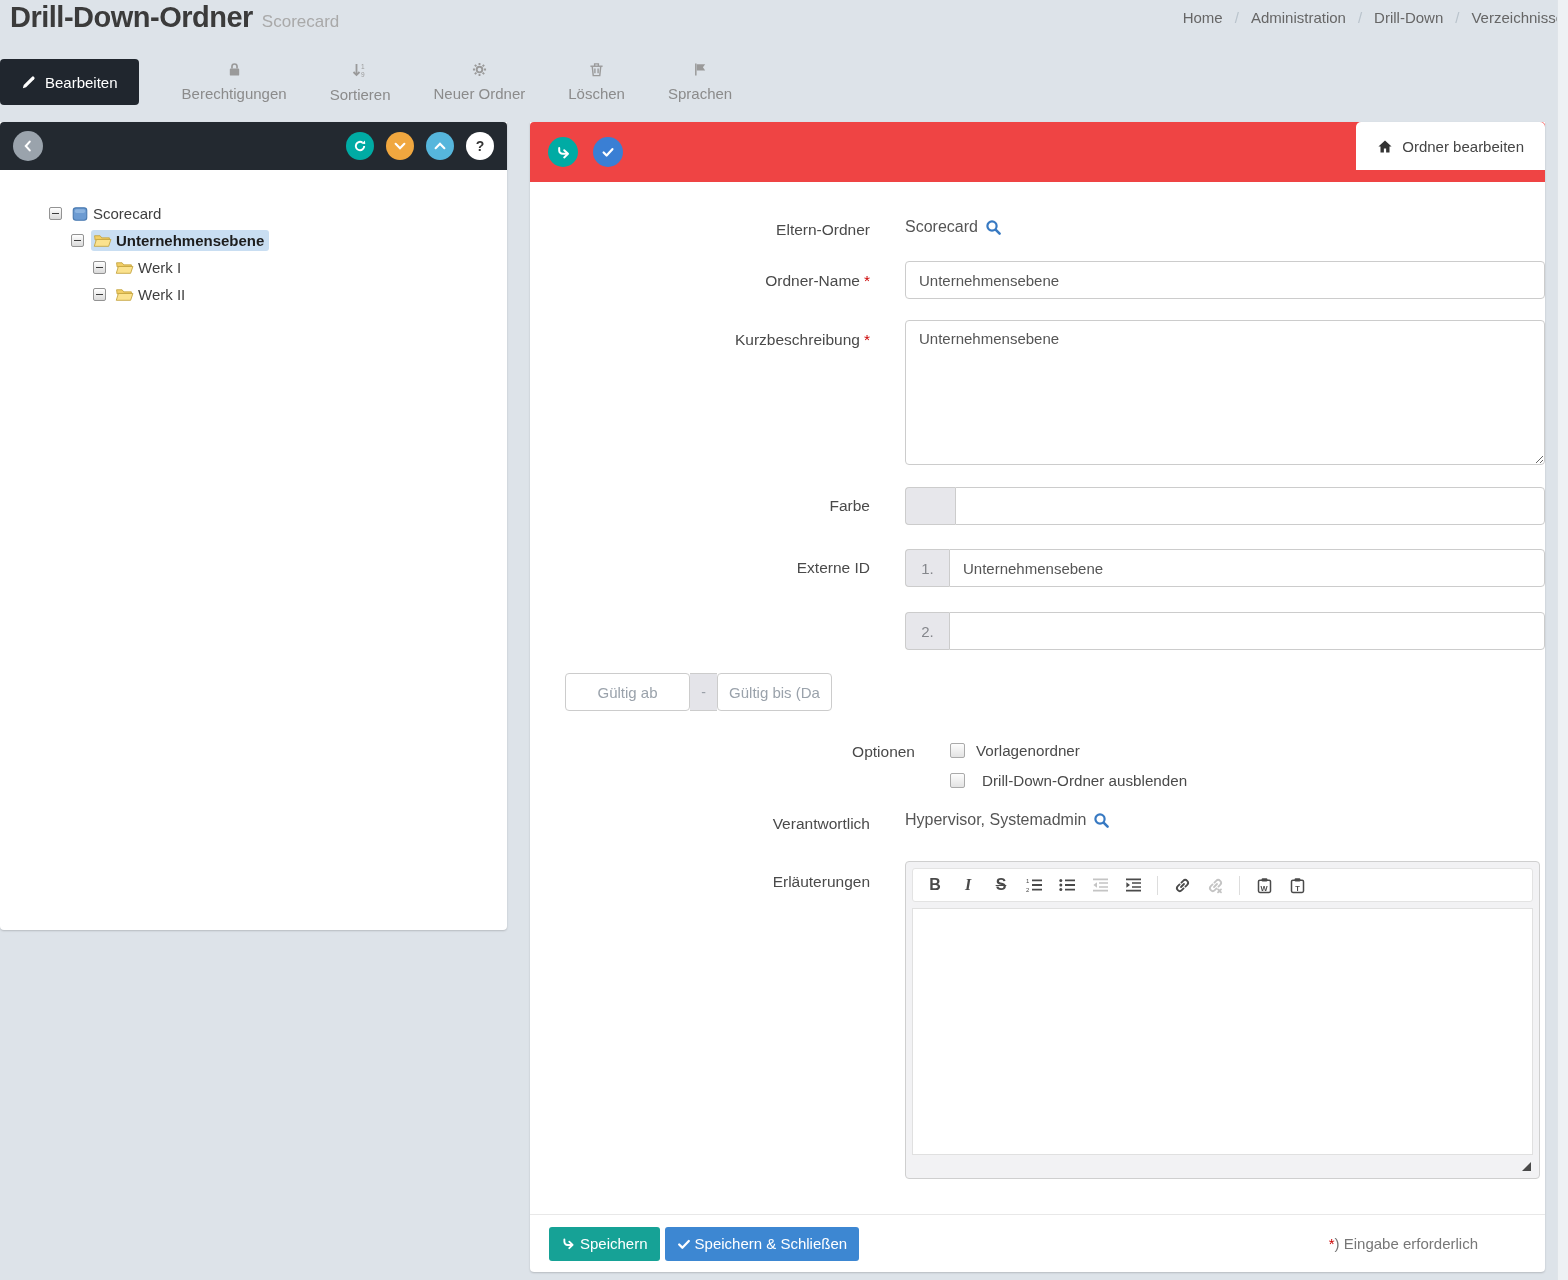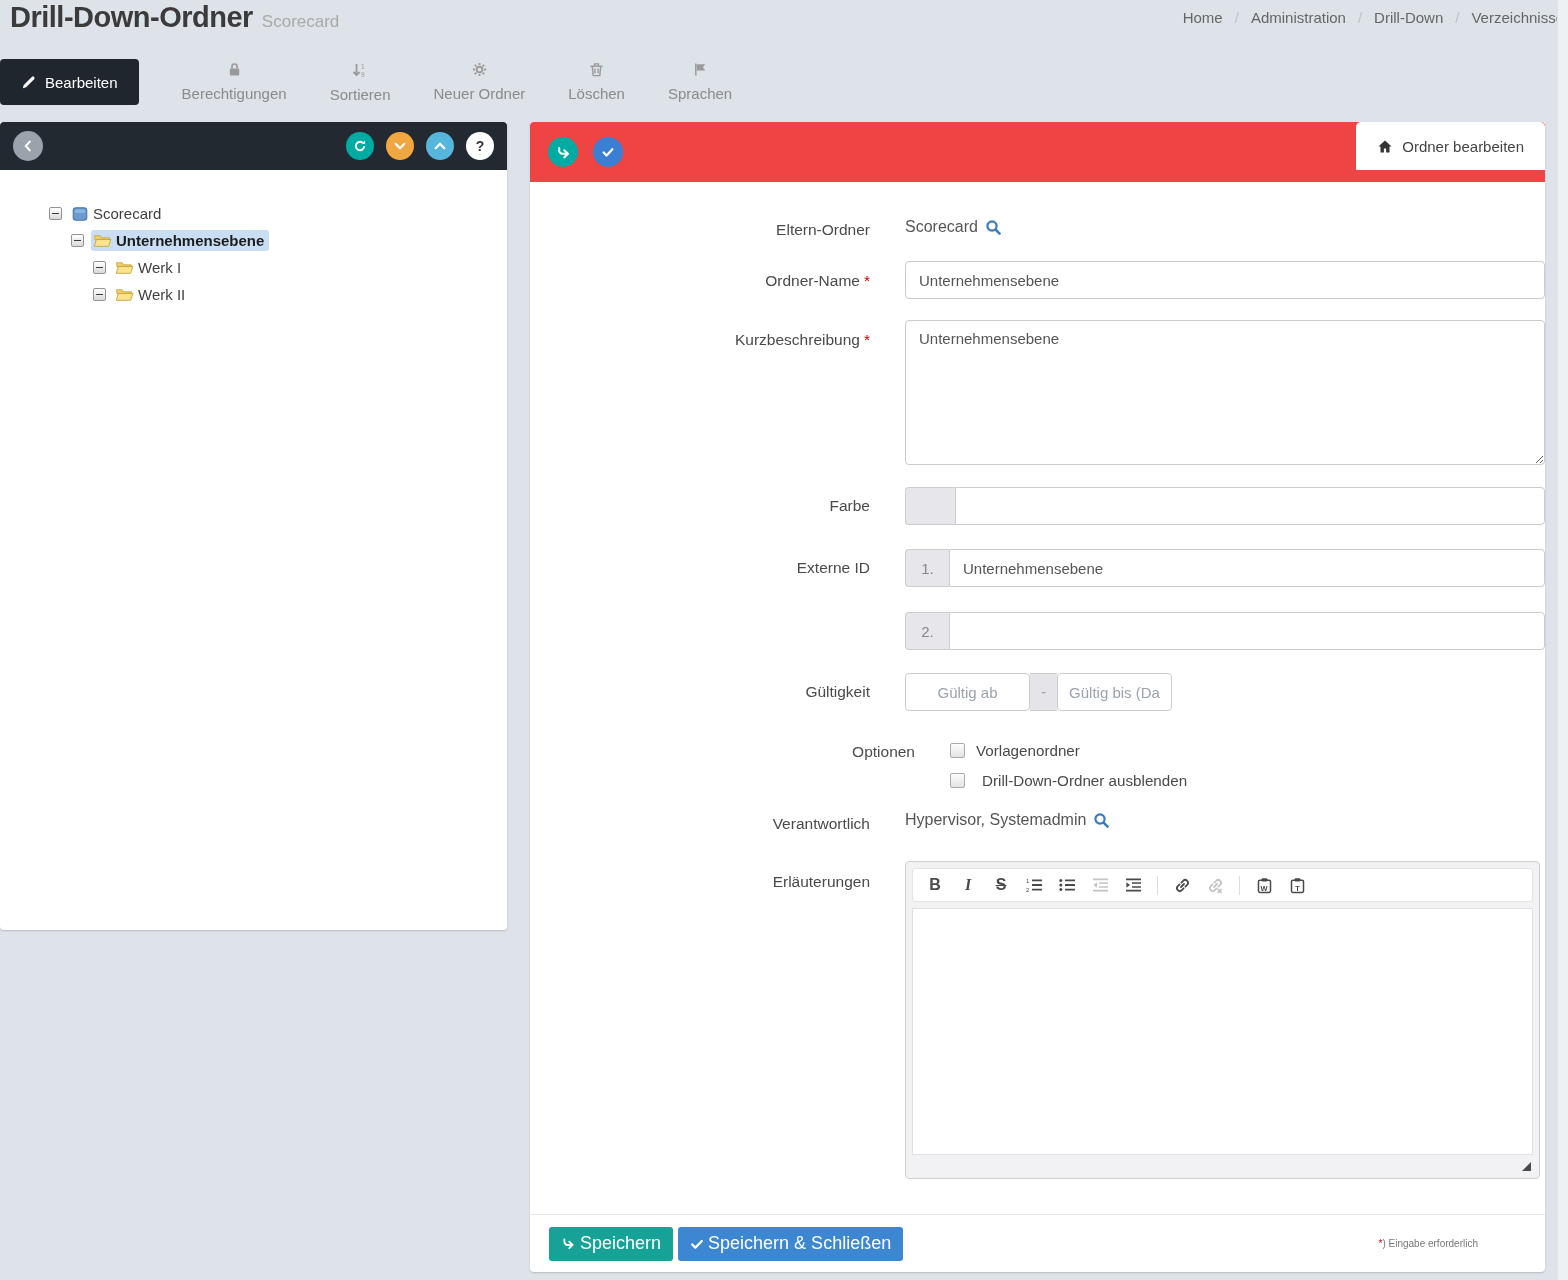--- a/index.html
+++ b/index.html
@@ -82,24 +82,24 @@
   .edbtn.i { font-style:italic; font-weight:700; font-family:"Liberation Serif", serif; }
   .edbtn.s { font-weight:700; text-decoration:line-through; }
   .edbtn.dis { cursor:default; }
   .edsep { width:1px; height:19px; background:#ddd; }
   .ed-content { background:#fff; border:1px solid #e0e0e0; height:247px; padding:8px 10px; font-size:15px; color:#444; outline:none; }
   .ed-foot { height:17px; position:relative; }
   .ed-resize { position:absolute; right:2px; bottom:1px; width:0; height:0; border-left:9px solid transparent; border-bottom:9px solid #4a4a4a; cursor:nwse-resize; }
 
   
   .form-foot { flex:0 0 auto; height:58px; border-top:1px solid #e8e8e8; display:flex; align-items:center; padding:0 19px; }
-  .btn { height:34px; border:none; border-radius:3px; color:#fff; font-size:18px; font-family:"Liberation Sans", sans-serif; display:flex; align-items:center; gap:4px; padding:0 12px; cursor:pointer; }
+  .btn { height:34px; border:none; border-radius:3px; color:#fff; font-size:15px; font-family:"Liberation Sans", sans-serif; display:flex; align-items:center; gap:4px; padding:0 12px; cursor:pointer; }
   .btn-save { background:#16a296; }
   .btn-savec { background:#3d87d2; margin-left:5px; }
-  .note { margin-left:auto; padding-right:48px; font-size:10px; color:#777; }
+  .note { margin-left:auto; padding-right:48px; font-size:15px; color:#777; }
 
   
   .scrollbar { position:absolute; right:0; top:0; width:11px; height:1280px; background:#eef1f4; border-left:1px solid #dfe4e9; cursor:pointer; }
 </style>
 </head>
 <body>
 
 <div class="page-head" data-interactable="false">
   <div class="ttl-wrap">
     <span class="ttl" data-interactable="false">Drill-Down-Ordner</span><span class="subttl" data-interactable="false">Scorecard</span>
@@ -316,21 +316,20 @@
       <div class="flabel"></div>
       <div class="fctrl">
         <div class="igroup">
           <span class="iaddon w44" data-interactable="false">2.</span>
           <input type="text" data-interactable="true" value="" style="">
         </div>
       </div>
     </div>
 
     <div class="frow" style="height:38px; margin-bottom:31px;">
-      <div class="flabel" style="padding-top:10px;" data-interactable="false"><span>Gültigkeit</span></div>
       <div class="fctrl">
         <div class="dgroup">
           <input type="text" class="d-from" data-interactable="true" placeholder="Gültig ab" style="">
           <span class="d-sep" data-interactable="false">-</span>
           <input type="text" class="d-to" data-interactable="true" placeholder="Gültig bis (Da" style="">
         </div>
       </div>
     </div>
 
     <div class="frow" style="margin-bottom:22px;">

